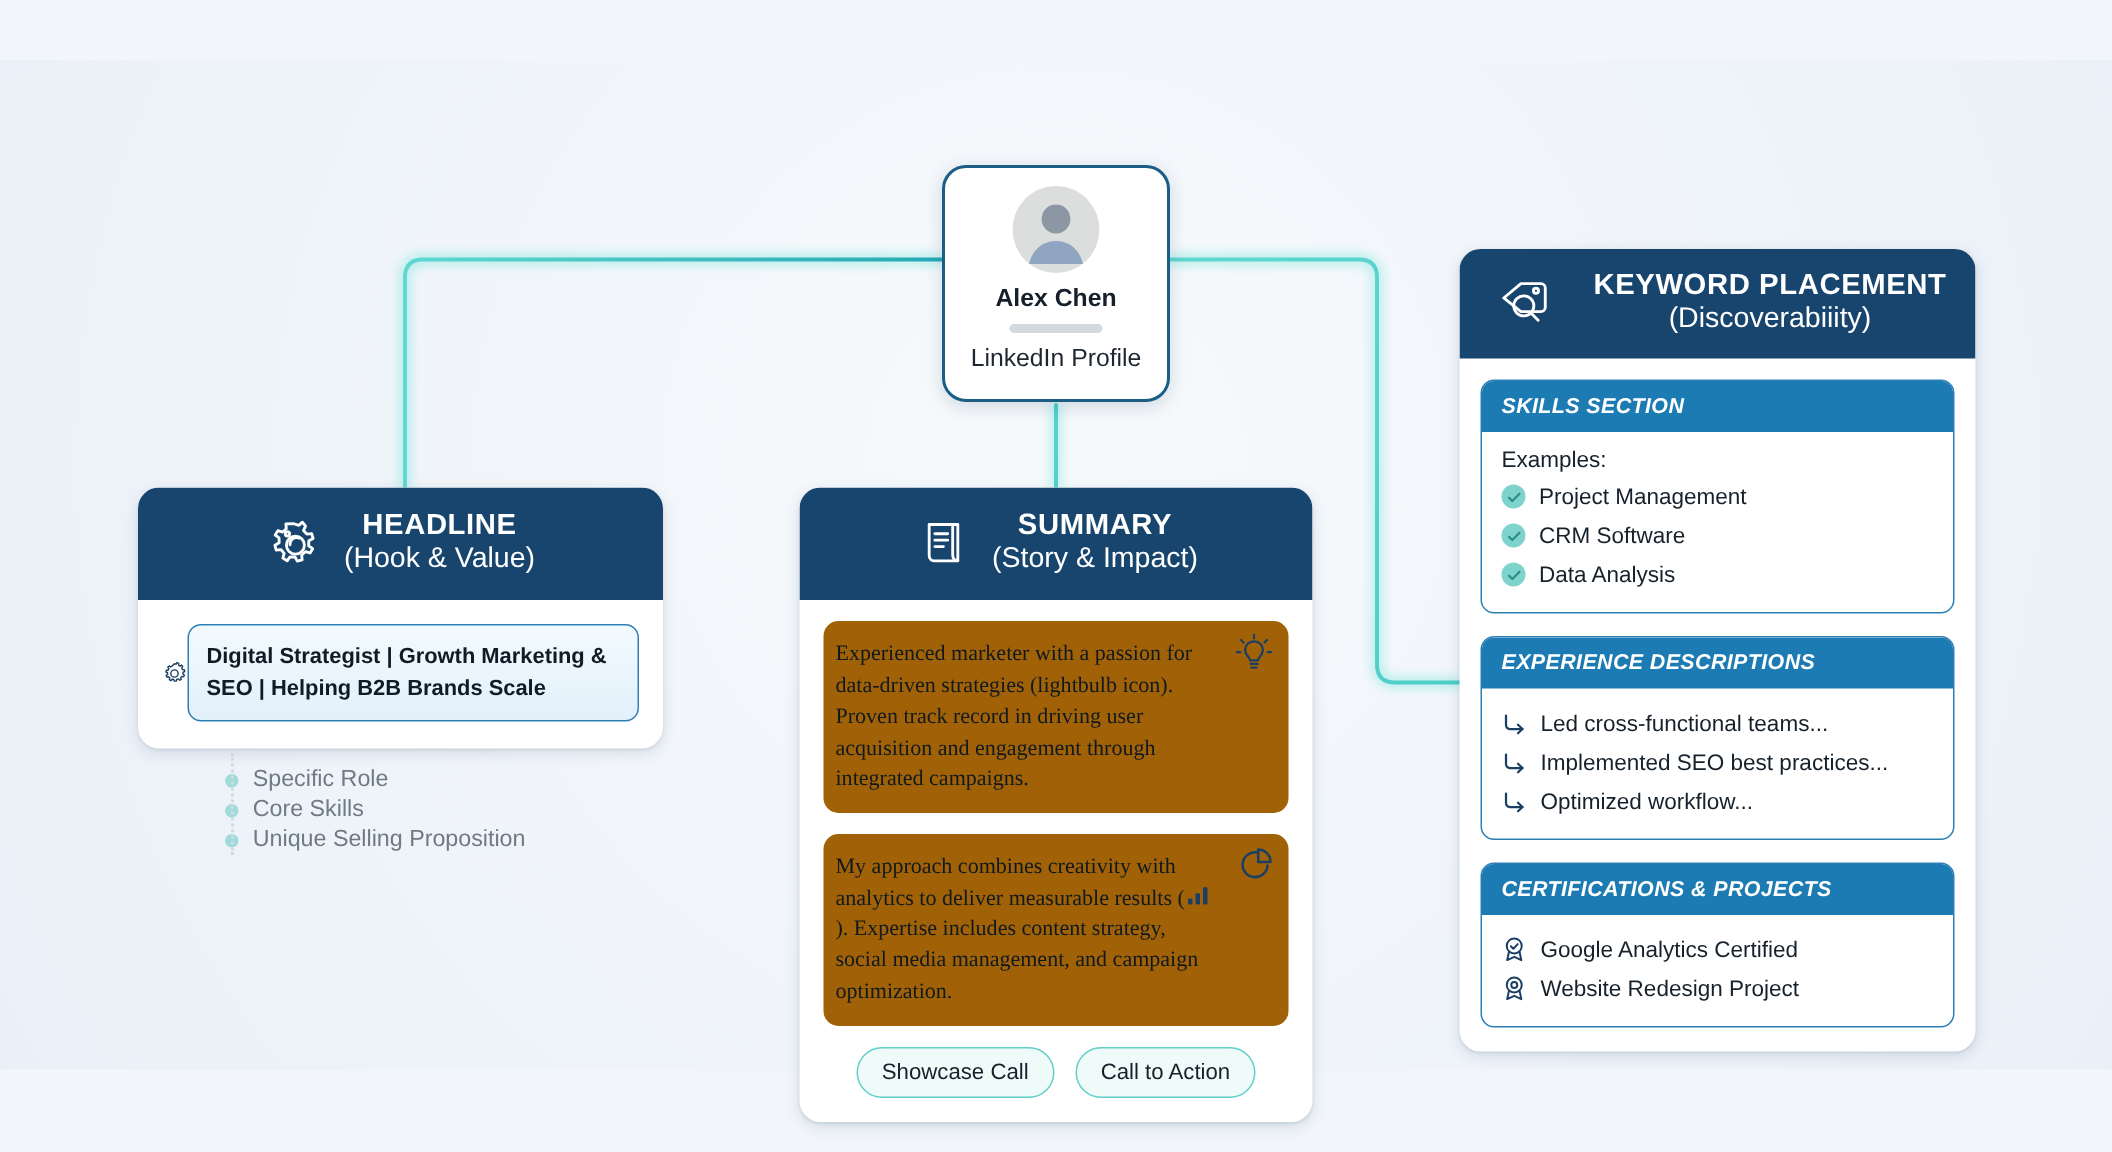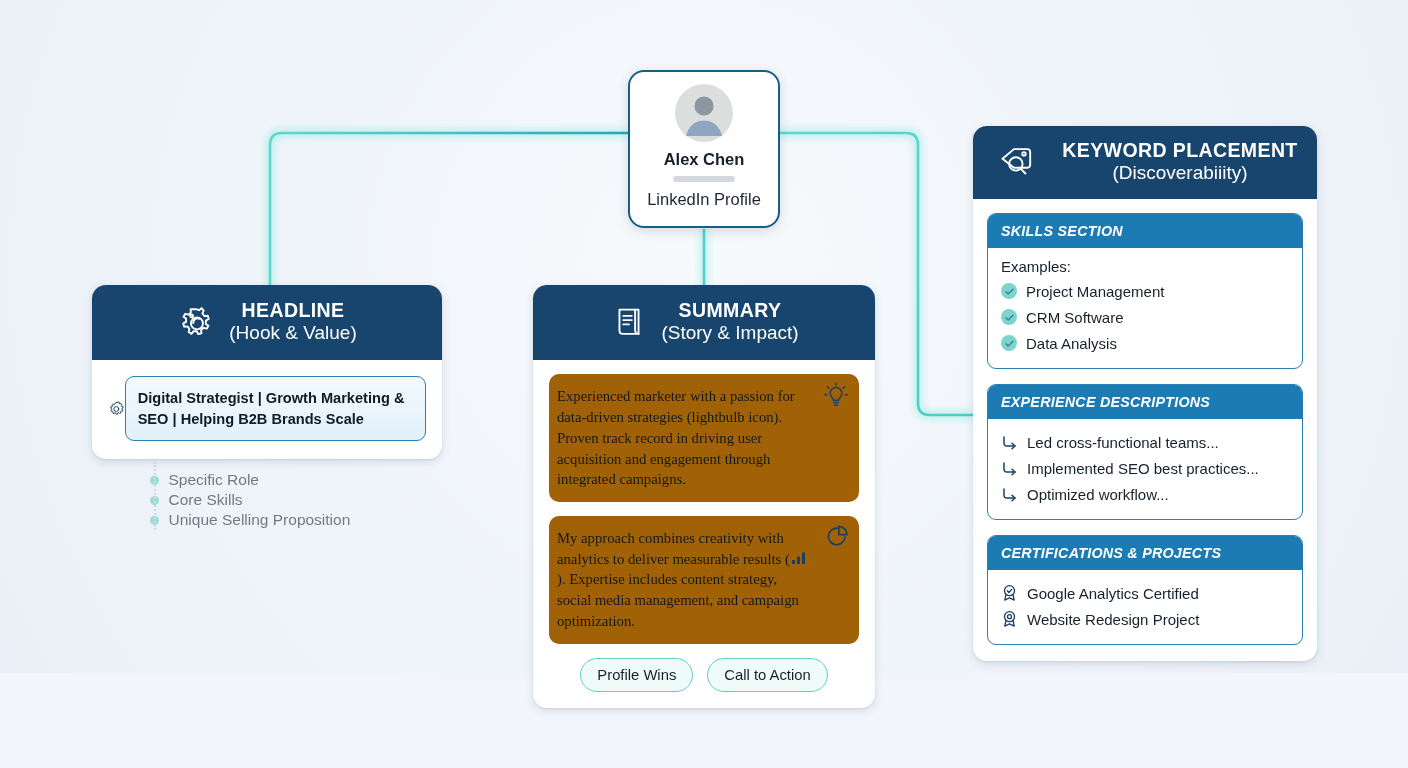--- a/index.html
+++ b/index.html
@@ -7,20 +7,21 @@
   html, body {
     width: 1408px; height: 768px;
     font-family: "Liberation Sans", sans-serif;
     background: #f2f6fa;
     overflow: hidden;
   }
   #stage {
     position: relative;
     width: 1408px; height: 673px;
     background: radial-gradient(circle at 50% 40%, #f7fafc 0%, #eef3f9 70%, #eaf0f7 100%);
+    margin-top: 40px;
   }
 
   
   #wires { position: absolute; inset: 0; width: 1408px; height: 768px; pointer-events: none; }
 
   
   .card {
     position: absolute;
     background: #ffffff;
     border-radius: 14px;
@@ -275,21 +276,21 @@
         </div>
         <svg class="para-icon" width="28" height="28" viewBox="0 0 28 28">
           <g fill="none" stroke="#1b3f63" stroke-width="1.7" stroke-linecap="round" stroke-linejoin="round">
             <path d="M14.5 6.2A8.3 8.3 0 1 0 22 15"></path>
             <path d="M15.8 4.4v8.2h8.2a8.2 8.2 0 0 0-8.2-8.2z"></path>
           </g>
         </svg>
       </div>
 
       <div id="summary-btns">
-        <div class="pill">Profile Wins</div>
+        <div class="pill">Showcase Call</div>
         <div class="pill">Call to Action</div>
       </div>
     </div>
   </div>
 
   <div id="keyword-card" class="card">
     <div class="card-head">
       <svg class="head-icon" width="42" height="40" viewBox="0 0 44 40">
         <g fill="none" stroke="#ffffff" stroke-width="2" stroke-linecap="round" stroke-linejoin="round">
           <path d="M23 6.5H37a3 3 0 0 1 3 3v13.5a3 3 0 0 1-3 3H23L11 16.5z"></path>

